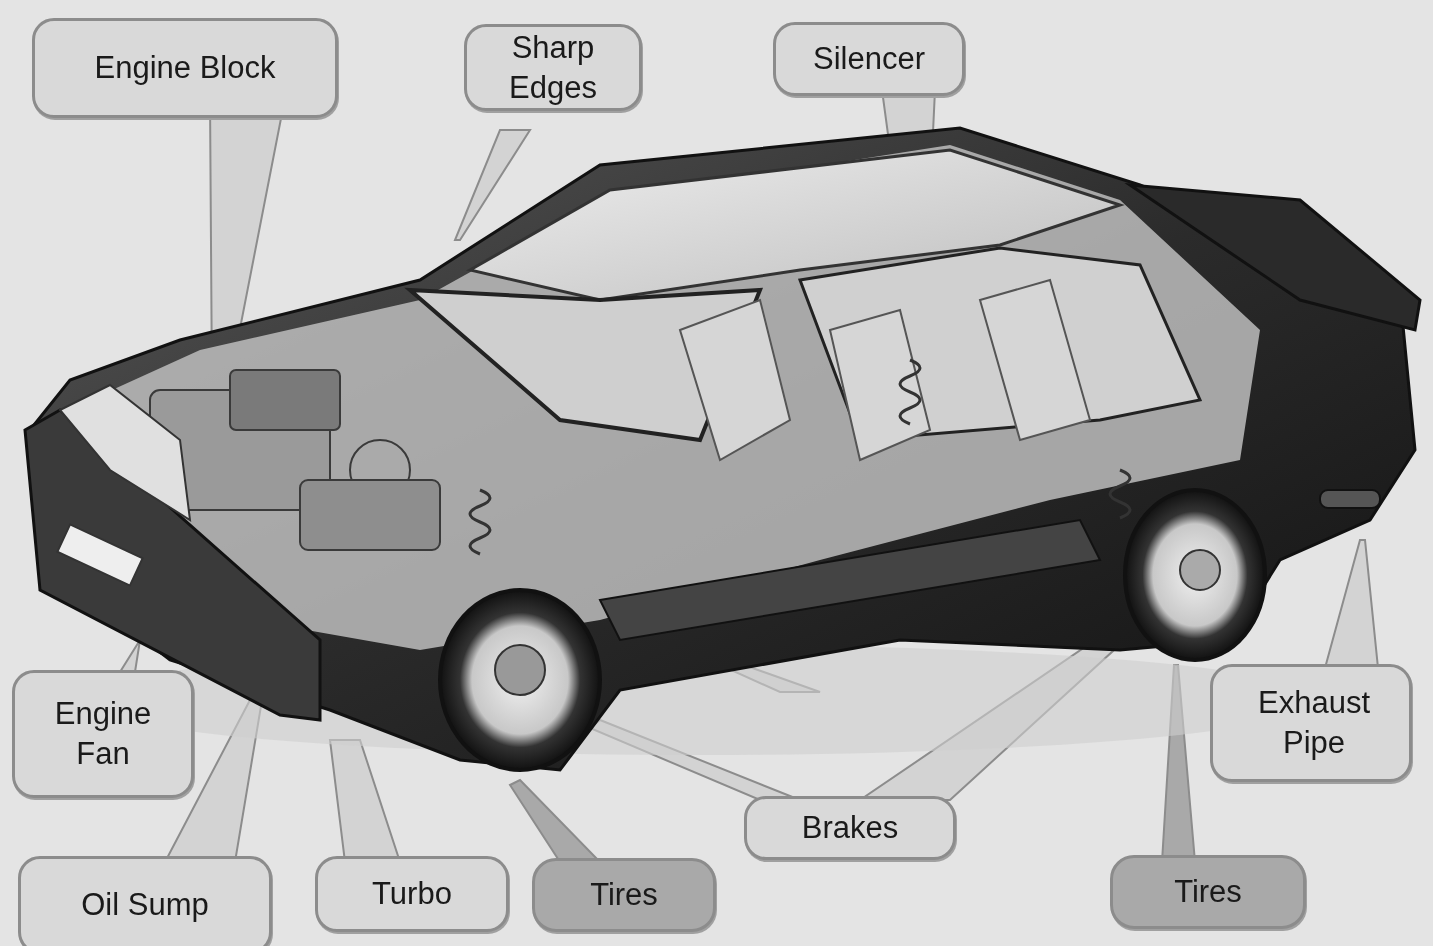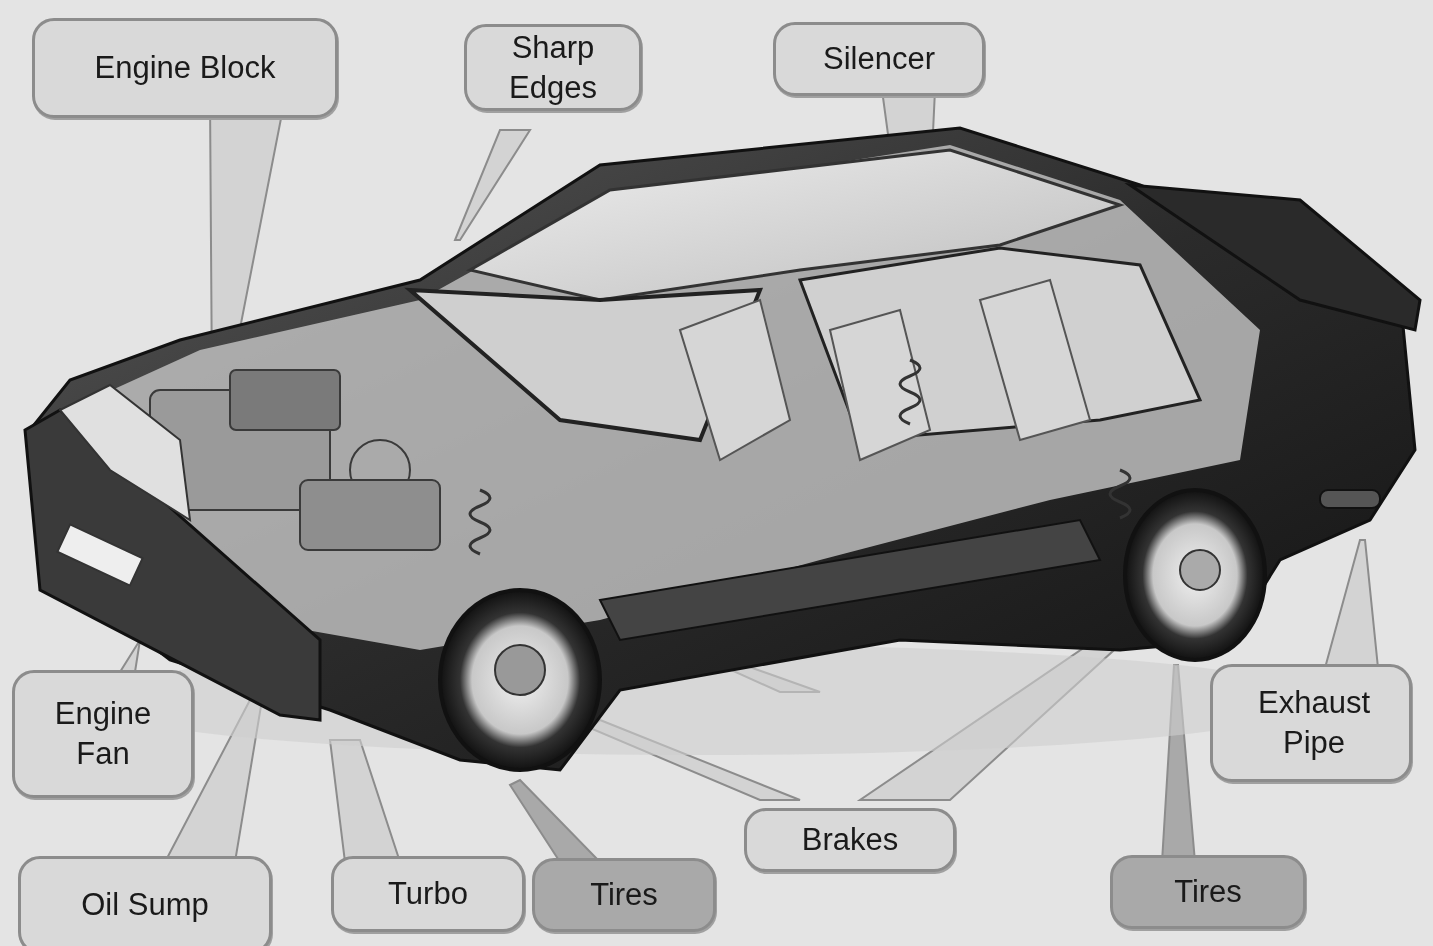--- a/index.html
+++ b/index.html
@@ -18,21 +18,21 @@
     border-radius: 22px;
     background: #d9d9d9;
     color: #1a1a1a;
     font-size: 31px;
     line-height: 40px;
     display: flex; align-items: center; justify-content: center;
     text-align: center;
     white-space: pre-line;
     box-shadow: 1px 2px 0 #a0a0a0;
   }
-  .callout.dark { background: #a9a9a9; }
+  .callout.dark { background: #a9a9a9; border-radius: 24px; }
 </style>
 </head>
 <body>
 
 <div id="stage">
 
   <svg id="art" width="1433" height="946" viewBox="0 0 1433 946">
     <defs>
       <linearGradient id="bodyGrad" x1="0" y1="0" x2="1" y2="1">
         <stop offset="0" stop-color="#5a5a5a"></stop>
@@ -114,24 +114,24 @@
       <ellipse cx="1195" cy="575" rx="70" ry="85" fill="url(#wheelGrad)" stroke="#111" stroke-width="4"></ellipse>
       <circle cx="1200" cy="570" r="20" fill="#aaa" stroke="#333" stroke-width="2"></circle>
 
       <rect x="1320" y="490" width="60" height="18" rx="8" fill="#555" stroke="#111" stroke-width="2"></rect>
     </g>
   </svg>
 
   <div class="callout" style="left:32px; top:18px; width:306px; height:100px;">Engine Block</div>
   <div class="callout" style="left:464px; top:24px; width:178px; height:87px;">Sharp
 Edges</div>
-  <div class="callout" style="left:773px; top:22px; width:212px; height:74px;">Silencer</div>
+  <div class="callout" style="left:773px; top:22px; width:192px; height:74px;">Silencer</div>
   <div class="callout" style="left:12px; top:670px; width:182px; height:128px;">Engine
 Fan</div>
   <div class="callout" style="left:18px; top:856px; width:254px; height:98px;">Oil Sump</div>
-  <div class="callout" style="left:315px; top:856px; width:194px; height:76px;margin-left:16px;">Turbo</div>
+  <div class="callout" style="left:315px; top:856px; width:194px; height:76px;">Turbo</div>
   <div class="callout dark" style="left:532px; top:858px; width:184px; height:74px;">Tires</div>
-  <div class="callout" style="left:744px; top:796px; width:212px; height:64px;margin-top:12px;">Brakes</div>
+  <div class="callout" style="left:744px; top:796px; width:212px; height:64px;">Brakes</div>
   <div class="callout dark" style="left:1110px; top:855px; width:196px; height:74px;">Tires</div>
   <div class="callout" style="left:1210px; top:664px; width:202px; height:118px;padding-left:6px;">Exhaust
 Pipe</div>
 
 </div>
 
 </body></html>

